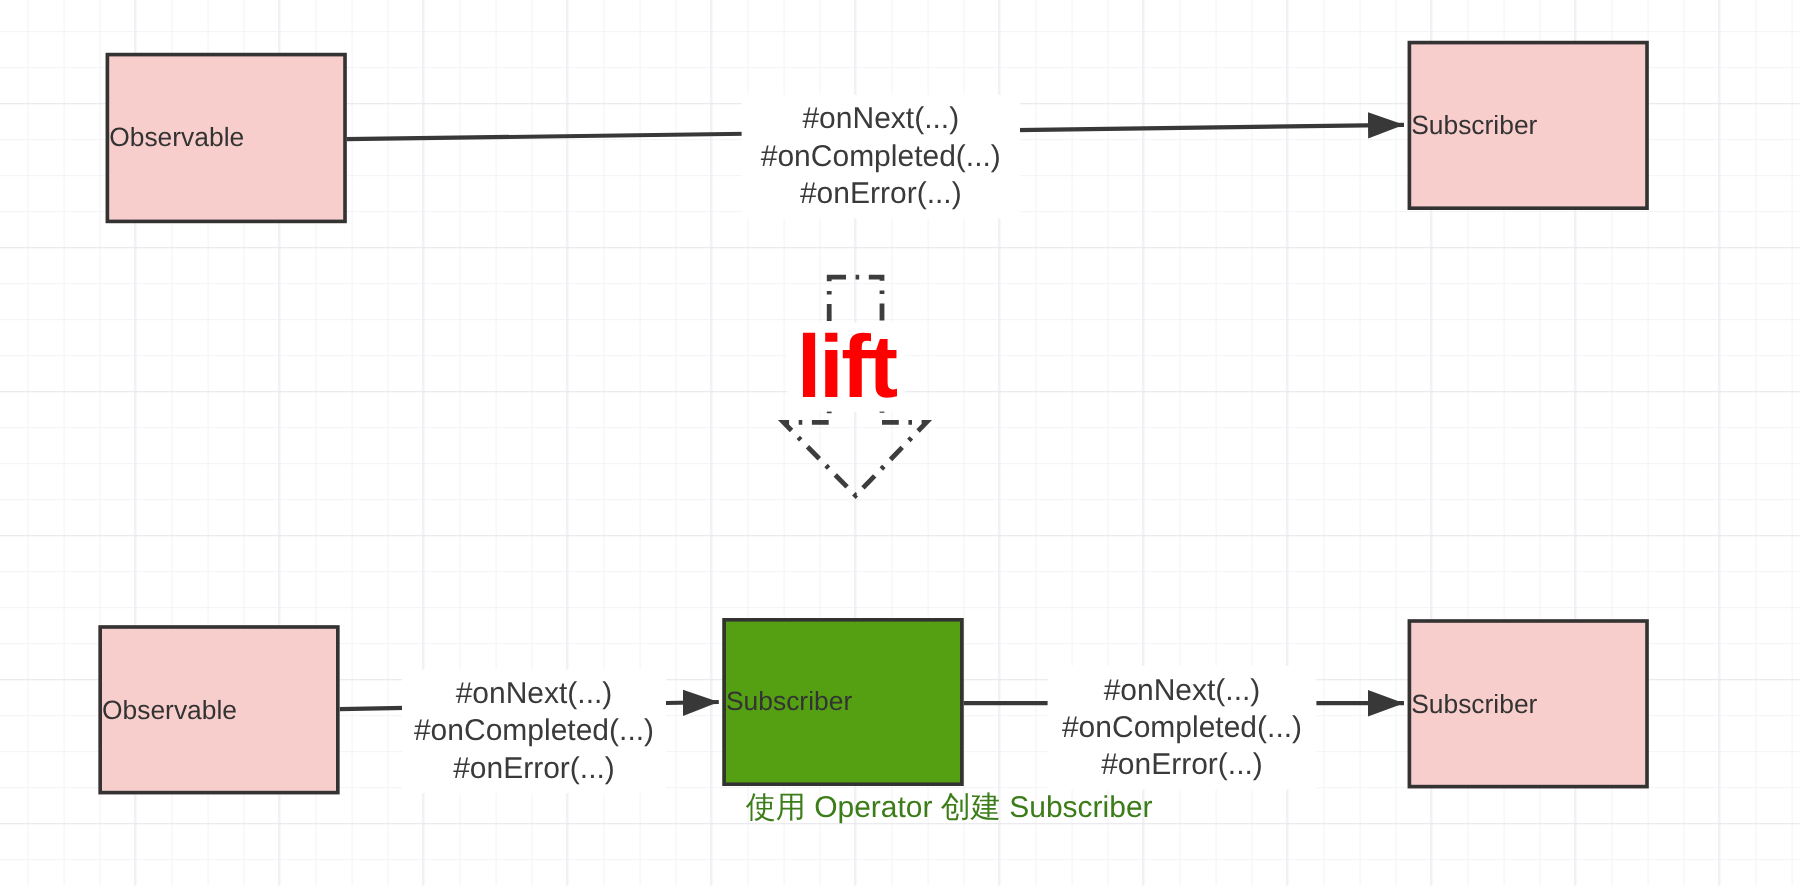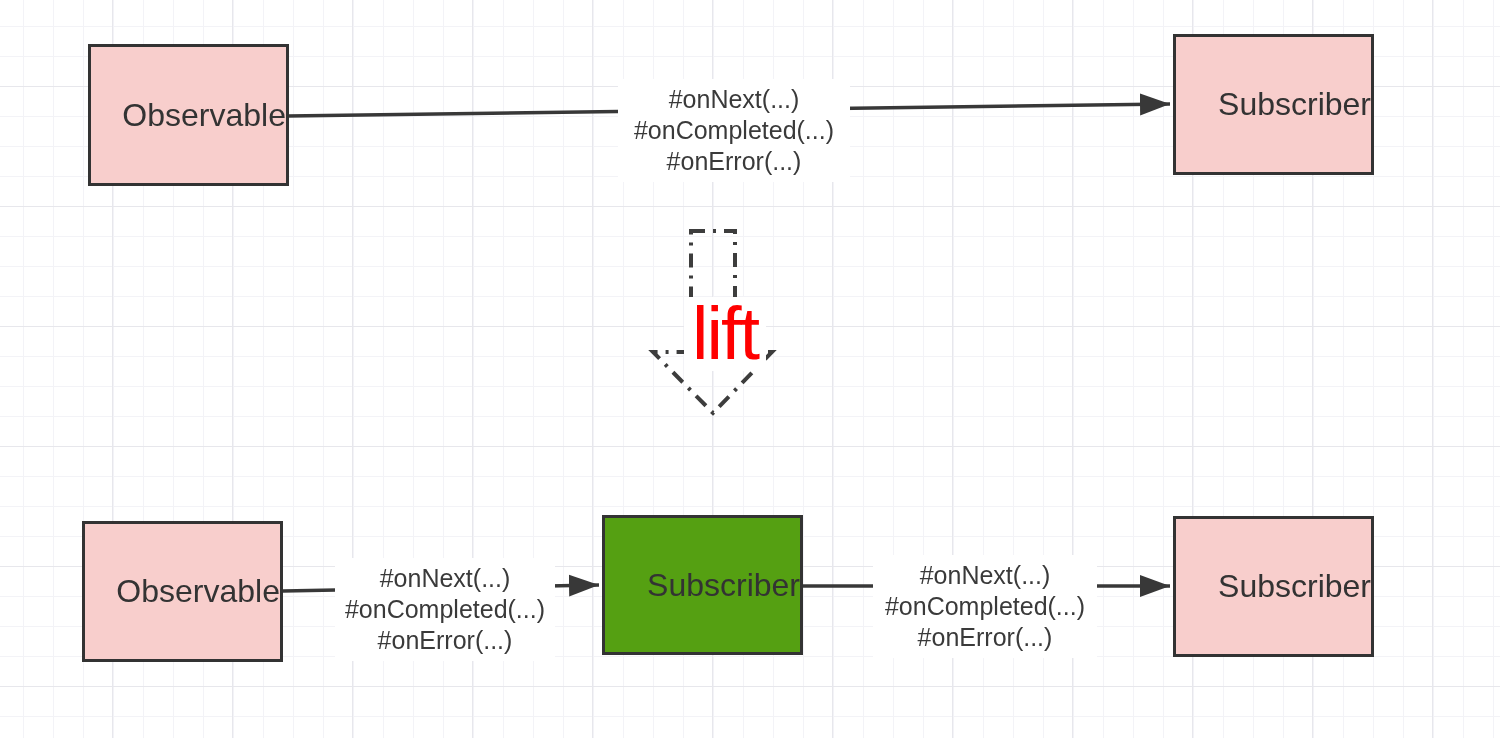--- a/index.html
+++ b/index.html
@@ -26,24 +26,24 @@
     left: 0; top: 0;
     width: 1500px;
     height: 738px;
     z-index: 1;
   }
   .node {
     position: absolute;
     z-index: 2;
     display: flex;
     align-items: center;
-    justify-content: flex-end;
+    justify-content: flex-start;
     border: 3px solid #333333;
     box-sizing: border-box;
-    font-size: 32px;
+    font-size: 22px;
     color: #333333;
     text-align: center;
   }
   .node.pink  { background: #F8CECC; }
   .node.green { background: #55A012; }
   #top-observable     { left: 88px;   top: 44px;  width: 201px; height: 142px; }
   #top-subscriber     { left: 1173px; top: 34px;  width: 201px; height: 141px; }
   #bottom-observable  { left: 82px;   top: 521px; width: 201px; height: 141px; }
   #operator-subscriber{ left: 602px;  top: 515px; width: 201px; height: 140px; }
   #bottom-subscriber  { left: 1173px; top: 516px; width: 201px; height: 141px; }
@@ -60,30 +60,29 @@
     box-sizing: border-box;
     margin-top: 37px;
   }
   #top-edge-label          { left: 618px; top: 42px;  width: 232px; }
   #bottom-left-edge-label  { left: 335px; top: 521px; width: 220px; }
   #bottom-right-edge-label { left: 873px; top: 518px; width: 224px; }
 
   .lift-label {
     position: absolute;
     z-index: 3;
-    left: 684px;
+    left: 656px;
     top: 269px;
     background: #ffffff;
     color: #FF0000;
     font-size: 74px;
-    font-weight: normal;
+    font-weight: bold;
     line-height: 74px;
     padding: 0 8px;
     letter-spacing: -2px;
-    margin-top: 28px;
   }
   .caption {
     position: absolute;
     z-index: 3;
     left: 600px;
     top: 658px;
     width: 382px;
     text-align: center;
     color: #3C7D1A;
     font-size: 25px;
@@ -134,14 +133,15 @@
     <div>#onError(...)</div>
   </div>
   <div class="edge-label" id="bottom-right-edge-label">
     <div>#onNext(...)</div>
     <div>#onCompleted(...)</div>
     <div>#onError(...)</div>
   </div>
 
   <div class="lift-label">lift</div>
 
+  <div class="caption">使用 Operator 创建 Subscriber</div>
 
 </div>
 
 </body></html>

